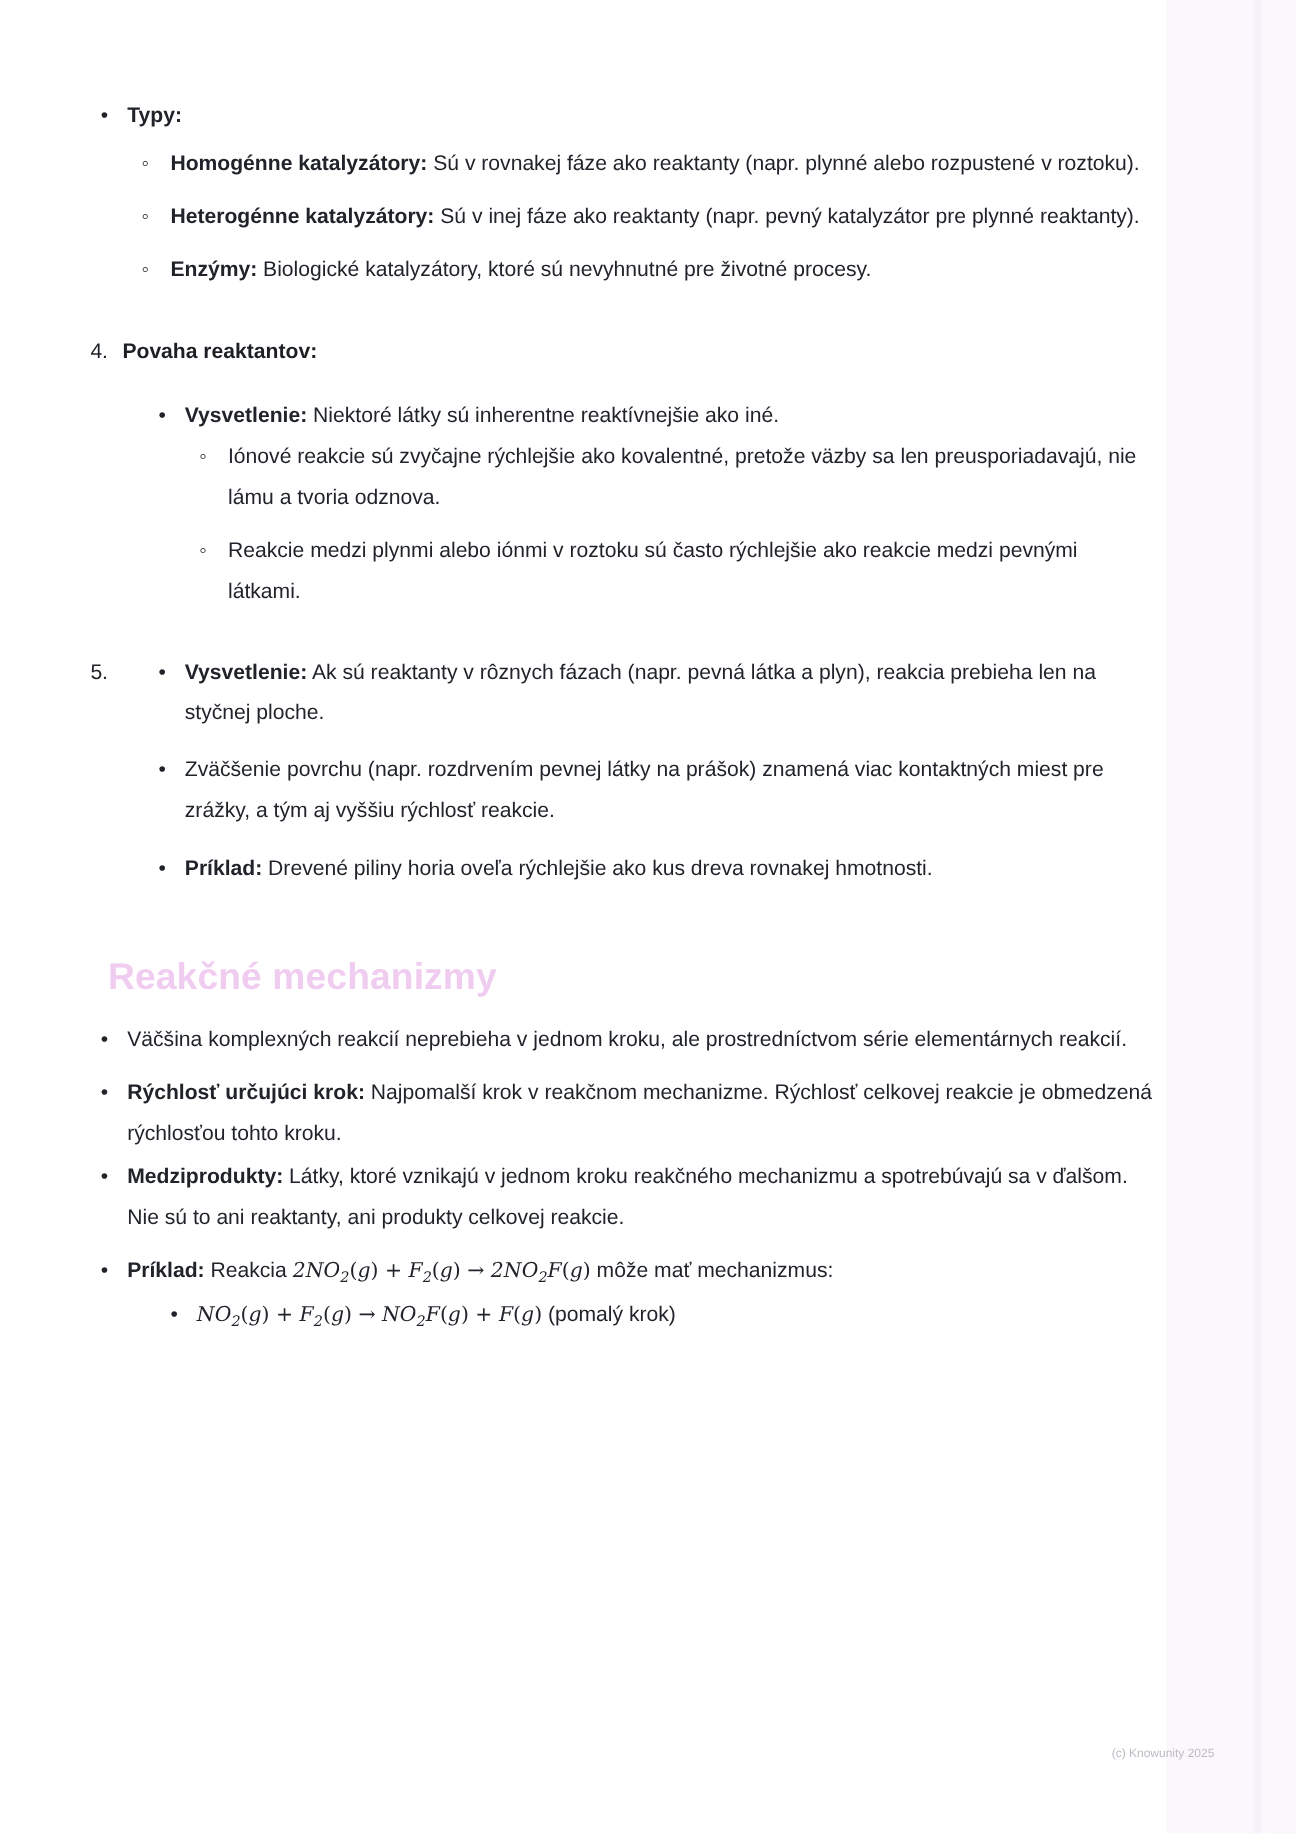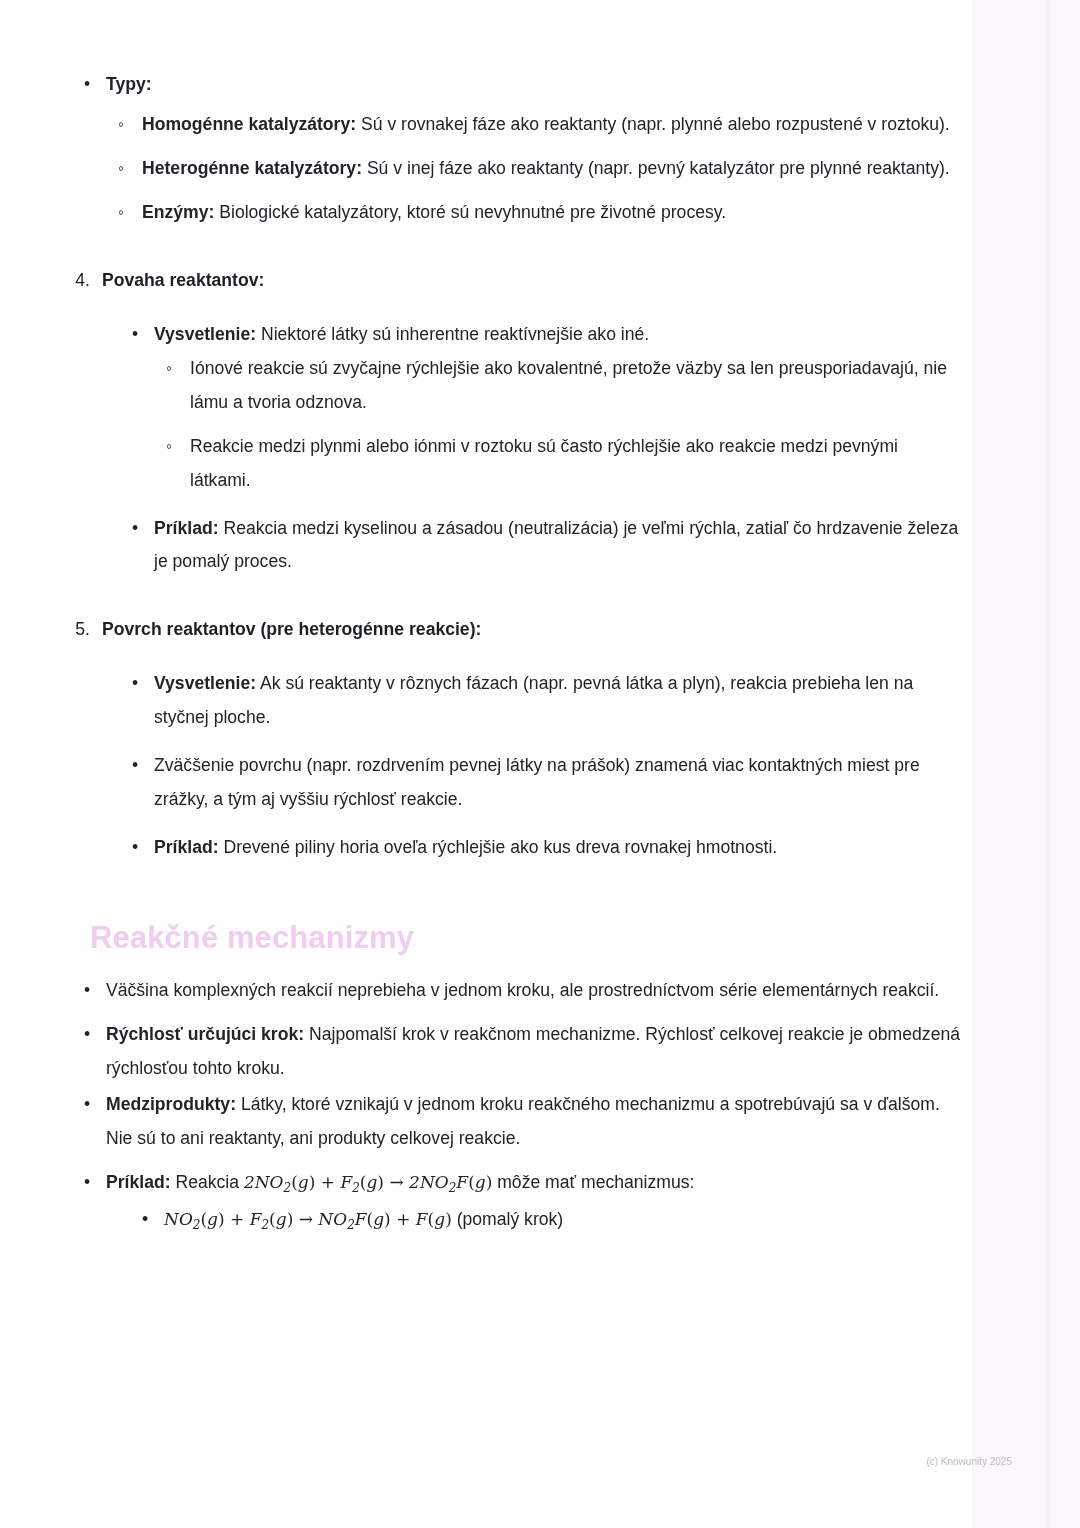--- a/index.html
+++ b/index.html
@@ -33,21 +33,21 @@
     position: absolute;
     top: 0;
     right: 29px;
     width: 6px;
     height: 1528px;
     background: #f7f1fb;
   }
   .content {
     position: absolute;
     left: 0;
-    top: 0;
+    top: 12px;
     width: 960px;
     padding: 68px 0 0 0;
   }
   
   ul, ol {
     margin: 0;
     padding: 0;
     list-style: none;
   }
   li {
@@ -190,30 +190,24 @@
           <li>
             <span class="para">Iónové reakcie sú zvyčajne rýchlejšie ako kovalentné, pretože väzby sa len preusporiadavajú, nie lámu a tvoria odznova.</span>
           </li>
           <li>
             <span class="para">Reakcie medzi plynmi alebo iónmi v roztoku sú často rýchlejšie ako reakcie medzi pevnými látkami.</span>
           </li>
         </ul>
       </li>
     </ul>
 
-    <ul class="lvl1 indent-a" style="margin-top:14px;">
-      <li>
-        <span class="para"><b>Príklad:</b><span> Reakcia medzi kyselinou a zásadou (neutralizácia) je veľmi rýchla, zatiaľ čo hrdzavenie železa je pomalý proces.</span></span>
-      </li>
-    </ul>
 
     <ol class="numlist">
       <li>
         <span class="num">5.</span>
-        <span>Povrch reaktantov (pre heterogénne reakcie):</span>
       </li>
     </ol>
 
     <ul class="lvl1 indent-a" style="margin-top:20px;">
       <li>
         <span class="para"><b>Vysvetlenie:</b><span> Ak sú reaktanty v rôznych fázach (napr. pevná látka a plyn), reakcia prebieha len na styčnej ploche.</span></span>
       </li>
       <li style="margin-top:14px;">
         <span class="para">Zväčšenie povrchu (napr. rozdrvením pevnej látky na prášok) znamená viac kontaktných miest pre zrážky, a tým aj vyššiu rýchlosť reakcie.</span>
       </li>

